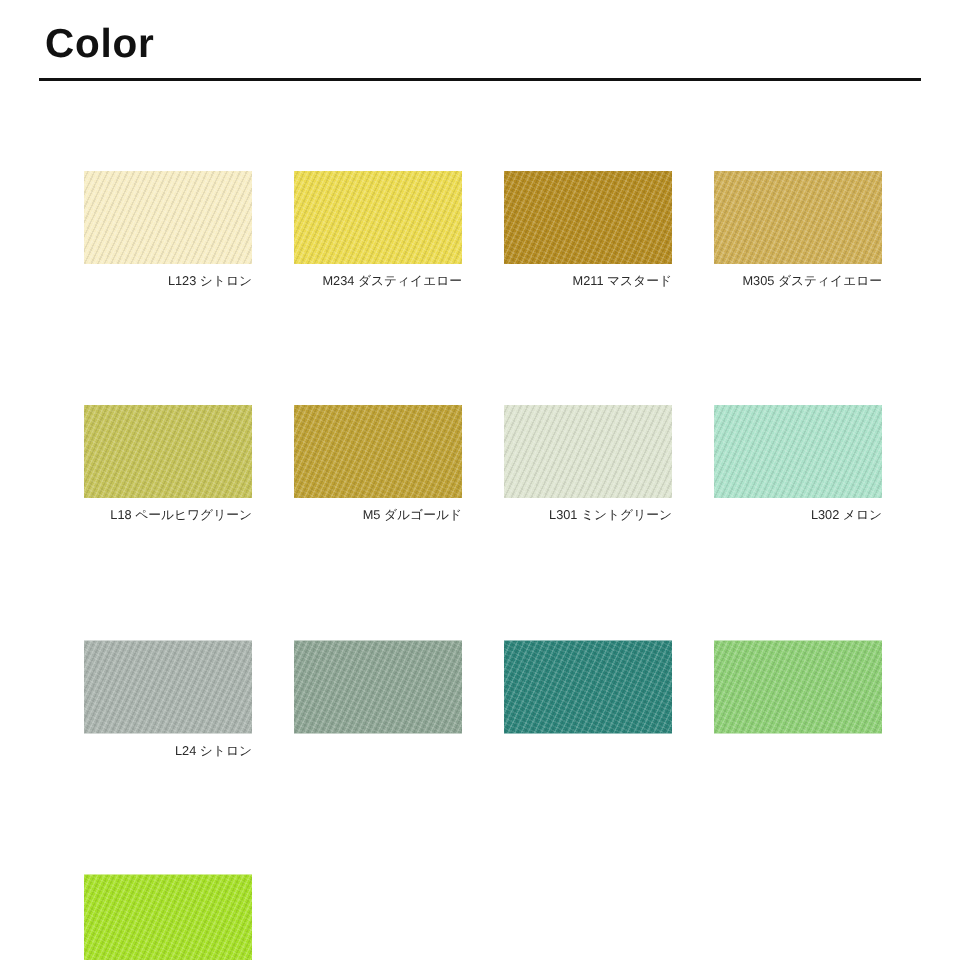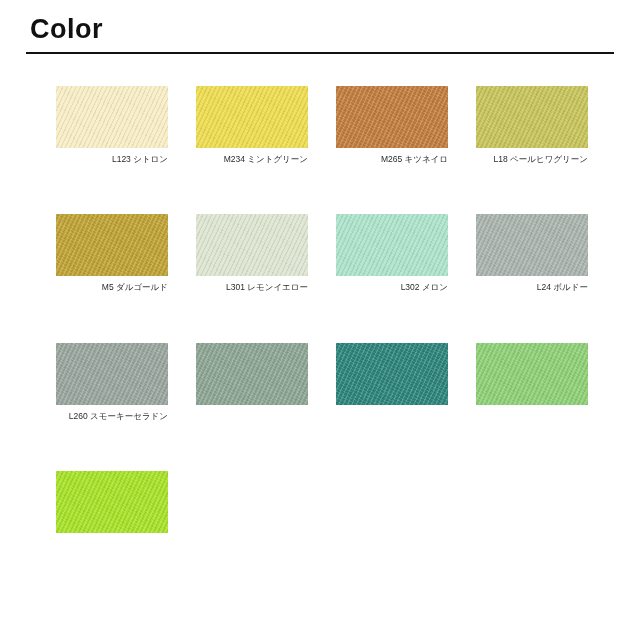--- a/index.html
+++ b/index.html
@@ -57,20 +57,21 @@
     left: 56px;
     top: 86px;
     width: 532px;
     display: grid;
     grid-template-columns: repeat(4, 112px);
     column-gap: 28px;
     row-gap: 50px;
   }
   .swatch-cell {
     width: 112px;
+    margin-top: 28px;
   }
   .swatch-chip {
     position: relative;
     width: 112px;
     height: 62px;
     overflow: hidden;
   }
   
   .swatch-chip::before {
     content: "";
@@ -120,49 +121,49 @@
     <div class="title-rule"></div>
   </div>
 
   <div class="swatch-grid">
       <div class="swatch-cell">
         <div class="swatch-chip" style="background-color: rgb(247, 237, 196);"></div>
         <div class="swatch-label">L123 シトロン</div>
       </div>
       <div class="swatch-cell">
         <div class="swatch-chip" style="background-color: rgb(236, 219, 78);"></div>
-        <div class="swatch-label">M234 ミントグリーン</div>
+        <div class="swatch-label">M234 ダスティイエロー</div>
       </div>
       <div class="swatch-cell">
-        <div class="swatch-chip" style="background-color: rgb(192, 123, 60);"></div>
-        <div class="swatch-label">M265 キツネイロ</div>
+        <div class="swatch-chip" style="background-color: rgb(179, 138, 31);"></div>
+        <div class="swatch-label">M211 マスタード</div>
+      </div>
+      <div class="swatch-cell">
+        <div class="swatch-chip" style="background-color: rgb(206, 174, 84);"></div>
+        <div class="swatch-label">M305 ダスティイエロー</div>
       </div>
       <div class="swatch-cell">
         <div class="swatch-chip" style="background-color: rgb(196, 194, 88);"></div>
         <div class="swatch-label">L18 ペールヒワグリーン</div>
       </div>
       <div class="swatch-cell">
         <div class="swatch-chip" style="background-color: rgb(189, 160, 51);"></div>
         <div class="swatch-label">M5 ダルゴールド</div>
       </div>
       <div class="swatch-cell">
         <div class="swatch-chip" style="background-color: rgb(221, 228, 208);"></div>
-        <div class="swatch-label">L301 レモンイエロー</div>
+        <div class="swatch-label">L301 ミントグリーン</div>
       </div>
       <div class="swatch-cell">
         <div class="swatch-chip" style="background-color: rgb(171, 226, 202);"></div>
         <div class="swatch-label">L302 メロン</div>
       </div>
       <div class="swatch-cell">
         <div class="swatch-chip" style="background-color: rgb(168, 178, 172);"></div>
-        <div class="swatch-label">L24 ボルドー</div>
-      </div>
-      <div class="swatch-cell">
-        <div class="swatch-chip" style="background-color: rgb(151, 164, 156);"></div>
-        <div class="swatch-label">L260 スモーキーセラドン</div>
+        <div class="swatch-label">L24 シトロン</div>
       </div>
       <div class="swatch-cell">
         <div class="swatch-chip" style="background-color: rgb(139, 163, 146);"></div>
       </div>
       <div class="swatch-cell">
         <div class="swatch-chip" style="background-color: rgb(43, 130, 120);"></div>
       </div>
       <div class="swatch-cell">
         <div class="swatch-chip" style="background-color: rgb(140, 206, 116);"></div>
       </div>

